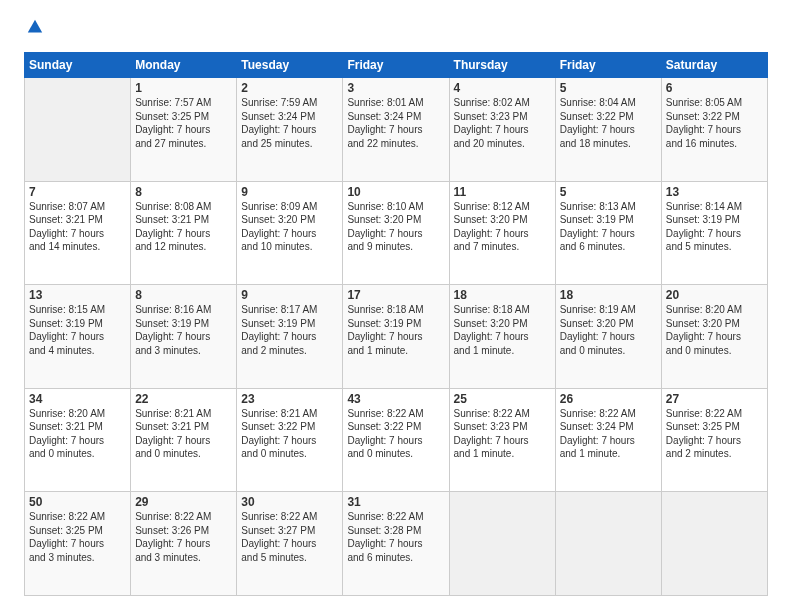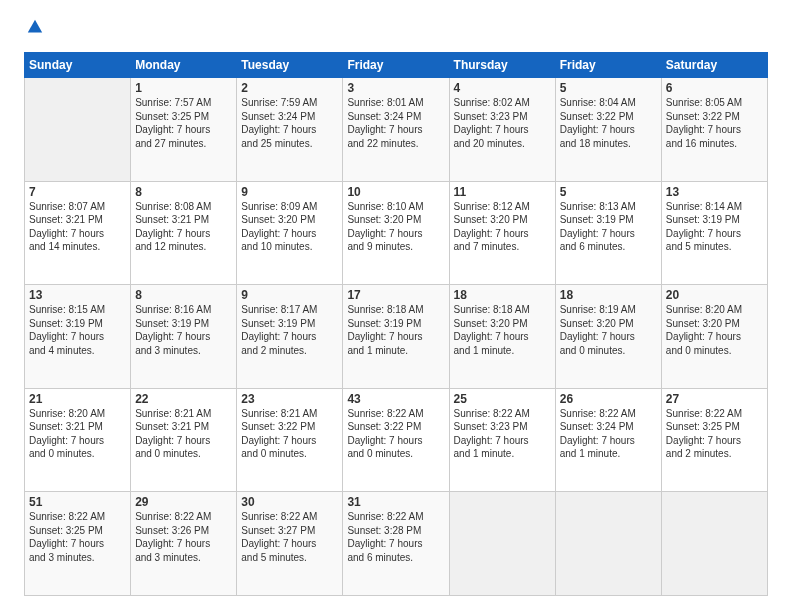--- a/index.html
+++ b/index.html
@@ -218,21 +218,21 @@
             <span class="day-num">18</span>
             <div class="day-info">Sunrise: 8:19 AM<br>Sunset: 3:20 PM<br>Daylight: 7 hours<br>and 0 minutes.</div>
           </td>
           <td>
             <span class="day-num">20</span>
             <div class="day-info">Sunrise: 8:20 AM<br>Sunset: 3:20 PM<br>Daylight: 7 hours<br>and 0 minutes.</div>
           </td>
         </tr>
         <tr>
           <td>
-            <span class="day-num">21</span>
+            <span class="day-num">34</span>
             <div class="day-info">Sunrise: 8:20 AM<br>Sunset: 3:21 PM<br>Daylight: 7 hours<br>and 0 minutes.</div>
           </td>
           <td>
             <span class="day-num">22</span>
             <div class="day-info">Sunrise: 8:21 AM<br>Sunset: 3:21 PM<br>Daylight: 7 hours<br>and 0 minutes.</div>
           </td>
           <td>
             <span class="day-num">23</span>
             <div class="day-info">Sunrise: 8:21 AM<br>Sunset: 3:22 PM<br>Daylight: 7 hours<br>and 0 minutes.</div>
           </td>
@@ -248,21 +248,21 @@
             <span class="day-num">26</span>
             <div class="day-info">Sunrise: 8:22 AM<br>Sunset: 3:24 PM<br>Daylight: 7 hours<br>and 1 minute.</div>
           </td>
           <td>
             <span class="day-num">27</span>
             <div class="day-info">Sunrise: 8:22 AM<br>Sunset: 3:25 PM<br>Daylight: 7 hours<br>and 2 minutes.</div>
           </td>
         </tr>
         <tr>
           <td>
-            <span class="day-num">51</span>
+            <span class="day-num">50</span>
             <div class="day-info">Sunrise: 8:22 AM<br>Sunset: 3:25 PM<br>Daylight: 7 hours<br>and 3 minutes.</div>
           </td>
           <td>
             <span class="day-num">29</span>
             <div class="day-info">Sunrise: 8:22 AM<br>Sunset: 3:26 PM<br>Daylight: 7 hours<br>and 3 minutes.</div>
           </td>
           <td>
             <span class="day-num">30</span>
             <div class="day-info">Sunrise: 8:22 AM<br>Sunset: 3:27 PM<br>Daylight: 7 hours<br>and 5 minutes.</div>
           </td>

